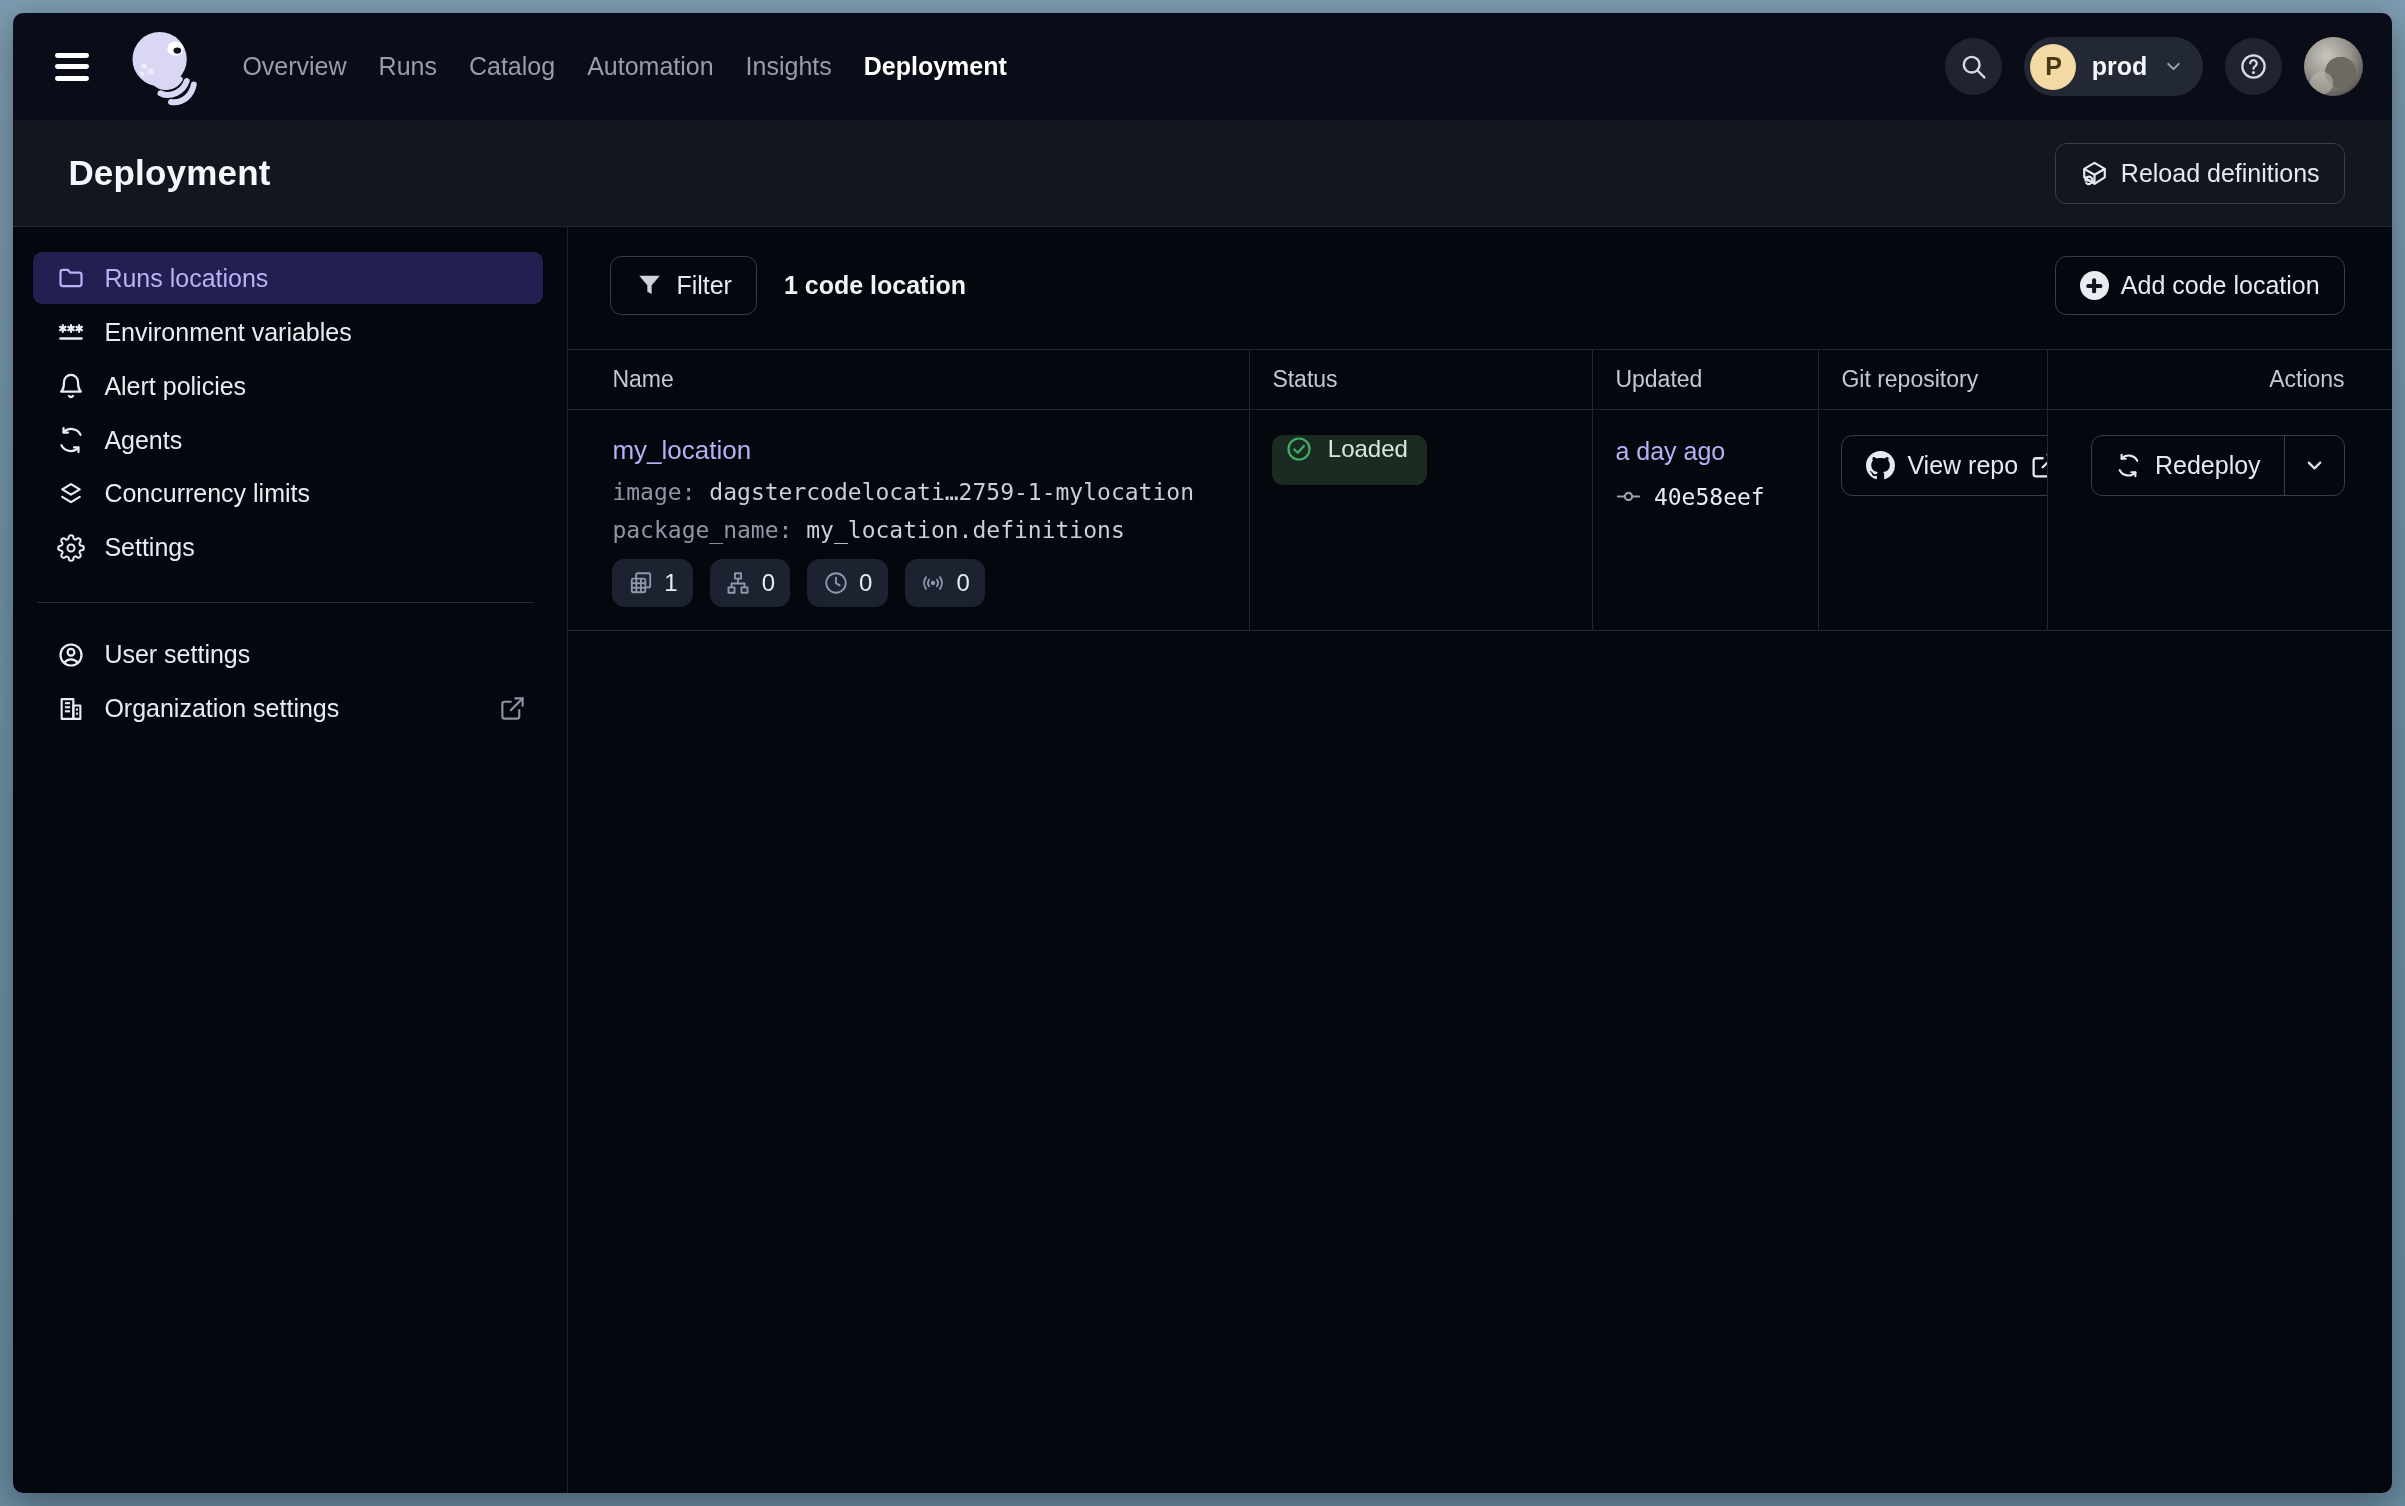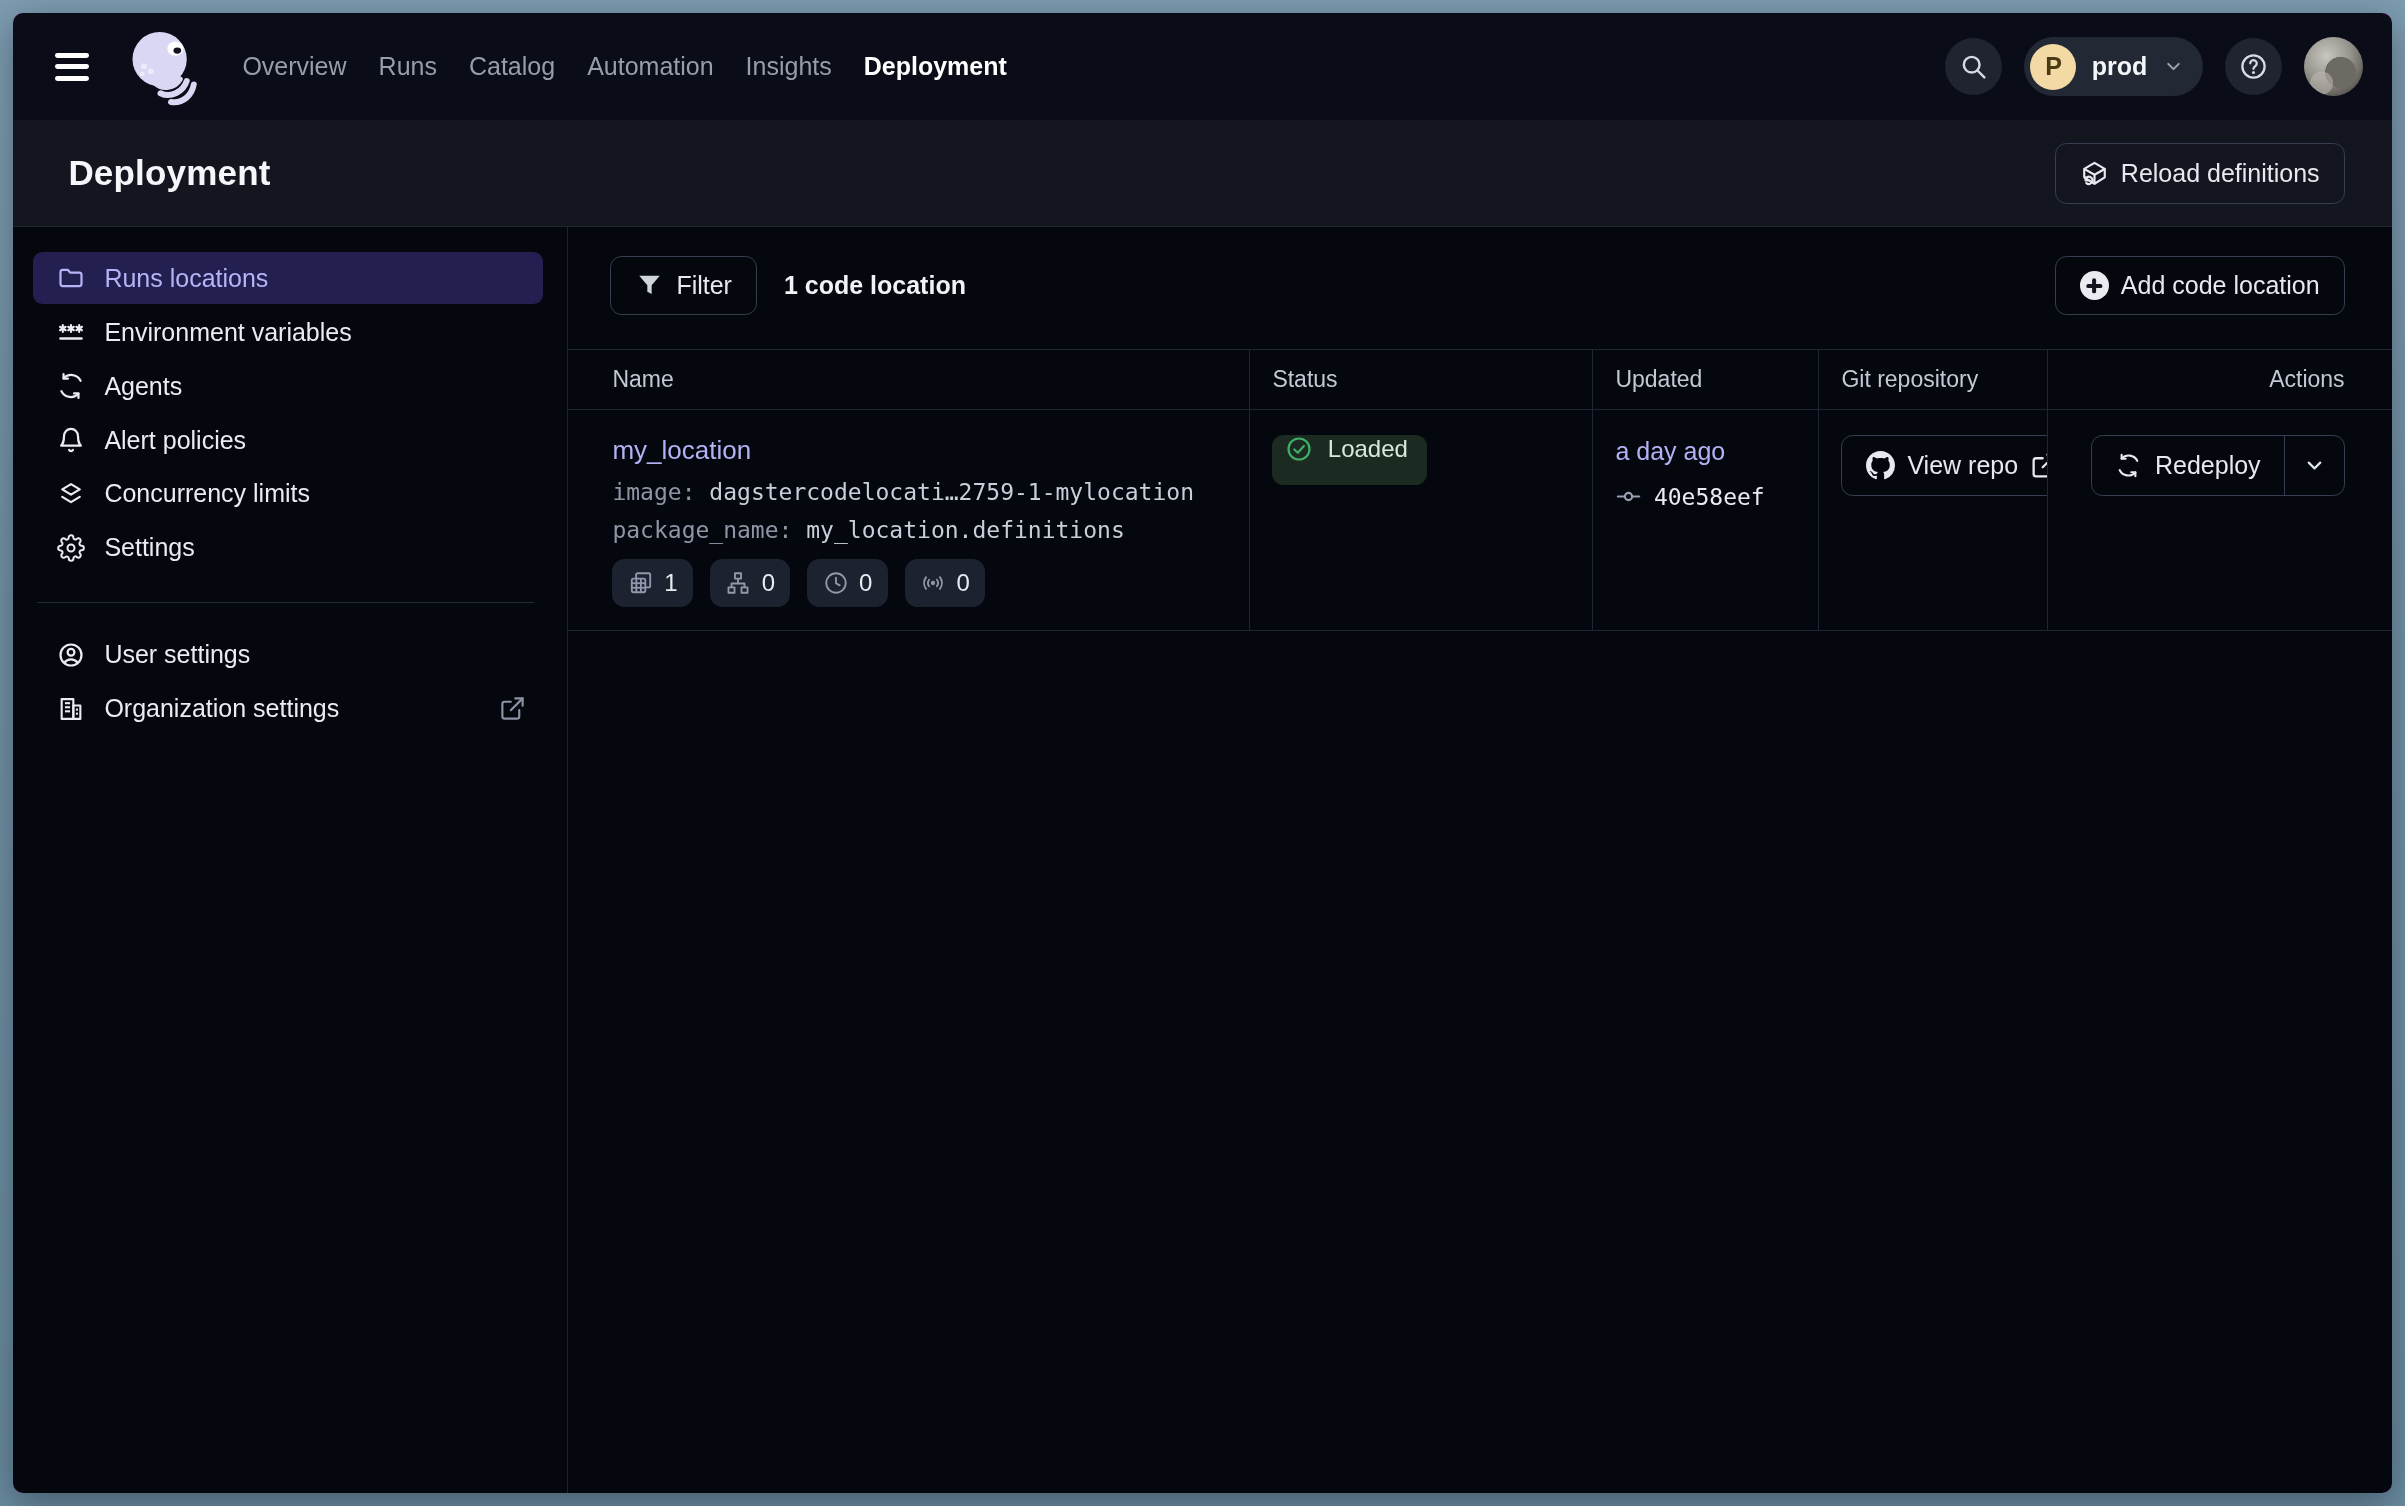--- a/index.html
+++ b/index.html
@@ -204,33 +204,33 @@
               <line x1="19" y1="6" x2="19" y2="12"></line>
               <line x1="16.6" y1="7.5" x2="21.4" y2="10.5"></line>
               <line x1="21.4" y1="7.5" x2="16.6" y2="10.5"></line>
             </g>
           <line x1="3" y1="17.5" x2="21" y2="17.5" stroke-width="2.2"></line>
         </svg>
         <span>Environment variables</span>
       </div>
       <div class="side-item">
         <svg viewBox="0 0 24 24" fill="none" stroke="currentColor" stroke-width="1.9" stroke-linecap="round" stroke-linejoin="round">
+          <path d="M18 8.5a6 6 0 0 0-12 0c0 6.5-2.5 8.3-2.5 8.3h17S18 15 18 8.5"></path>
+          <path d="M13.7 20.5a2 2 0 0 1-3.4 0"></path>
+        </svg>
+        <span>Alert policies</span>
+      </div>
+      <div class="side-item">
+        <svg viewBox="0 0 24 24" fill="none" stroke="currentColor" stroke-width="1.9" stroke-linecap="round" stroke-linejoin="round">
           <path d="M20.2 7.5A9 9 0 0 0 5.6 5.4"></path>
             <polyline points="5.6 1.8 5.6 5.6 9.4 5.6"></polyline>
           <path d="M3.8 16.5a9 9 0 0 0 14.6 2.1"></path>
             <polyline points="18.4 22.2 18.4 18.4 14.6 18.4"></polyline>
         </svg>
         <span>Agents</span>
-      </div>
-      <div class="side-item">
-        <svg viewBox="0 0 24 24" fill="none" stroke="currentColor" stroke-width="1.9" stroke-linecap="round" stroke-linejoin="round">
-          <path d="M18 8.5a6 6 0 0 0-12 0c0 6.5-2.5 8.3-2.5 8.3h17S18 15 18 8.5"></path>
-          <path d="M13.7 20.5a2 2 0 0 1-3.4 0"></path>
-        </svg>
-        <span>Alert policies</span>
       </div>
       <div class="side-item">
         <svg viewBox="0 0 24 24" fill="none" stroke="currentColor" stroke-width="1.9" stroke-linejoin="round">
           <path d="M12 3.5 19.5 8 12 12.5 4.5 8z"></path>
           <path d="M4.5 14.5 12 19l7.5-4.5" stroke-linecap="round"></path>
         </svg>
         <span>Concurrency limits</span>
       </div>
       <div class="side-item">
         <svg viewBox="0 0 24 24" fill="none" stroke="currentColor" stroke-width="1.7" stroke-linecap="round" stroke-linejoin="round">

